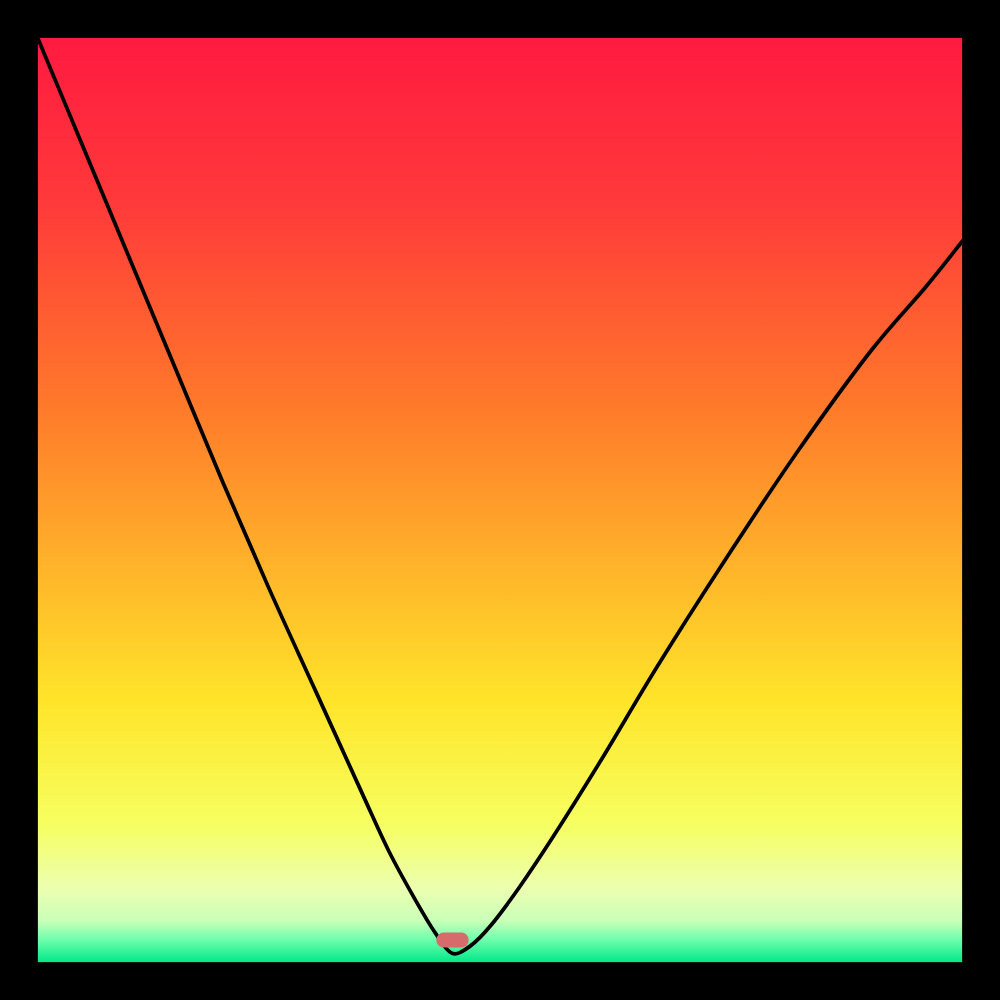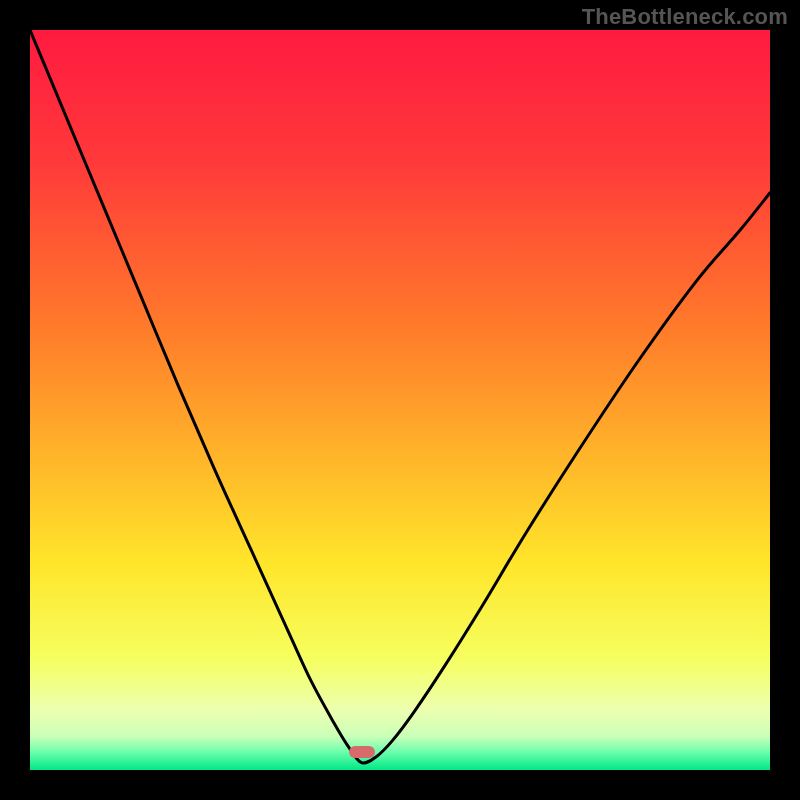--- a/index.html
+++ b/index.html
@@ -55,21 +55,20 @@
     position: absolute;
     background: #d76a6a;
     border-radius: 6px;
   }
 </style>
 </head>
 <body>
 
 <div class="frame">
 
-  <div class="watermark">TheBottleneck.com</div>
 
   <div class="plot-area">
 
     <svg class="gradient" viewBox="0 0 740 740" preserveAspectRatio="none">
       <defs>
         <linearGradient id="bg-grad" x1="0" y1="0" x2="0" y2="1">
             <stop offset="0%" stop-color="#ff1a40"></stop>
             <stop offset="18%" stop-color="#ff3a3a"></stop>
             <stop offset="40%" stop-color="#ff7a2a"></stop>
             <stop offset="57.99999999999999%" stop-color="#ffb62a"></stop>

